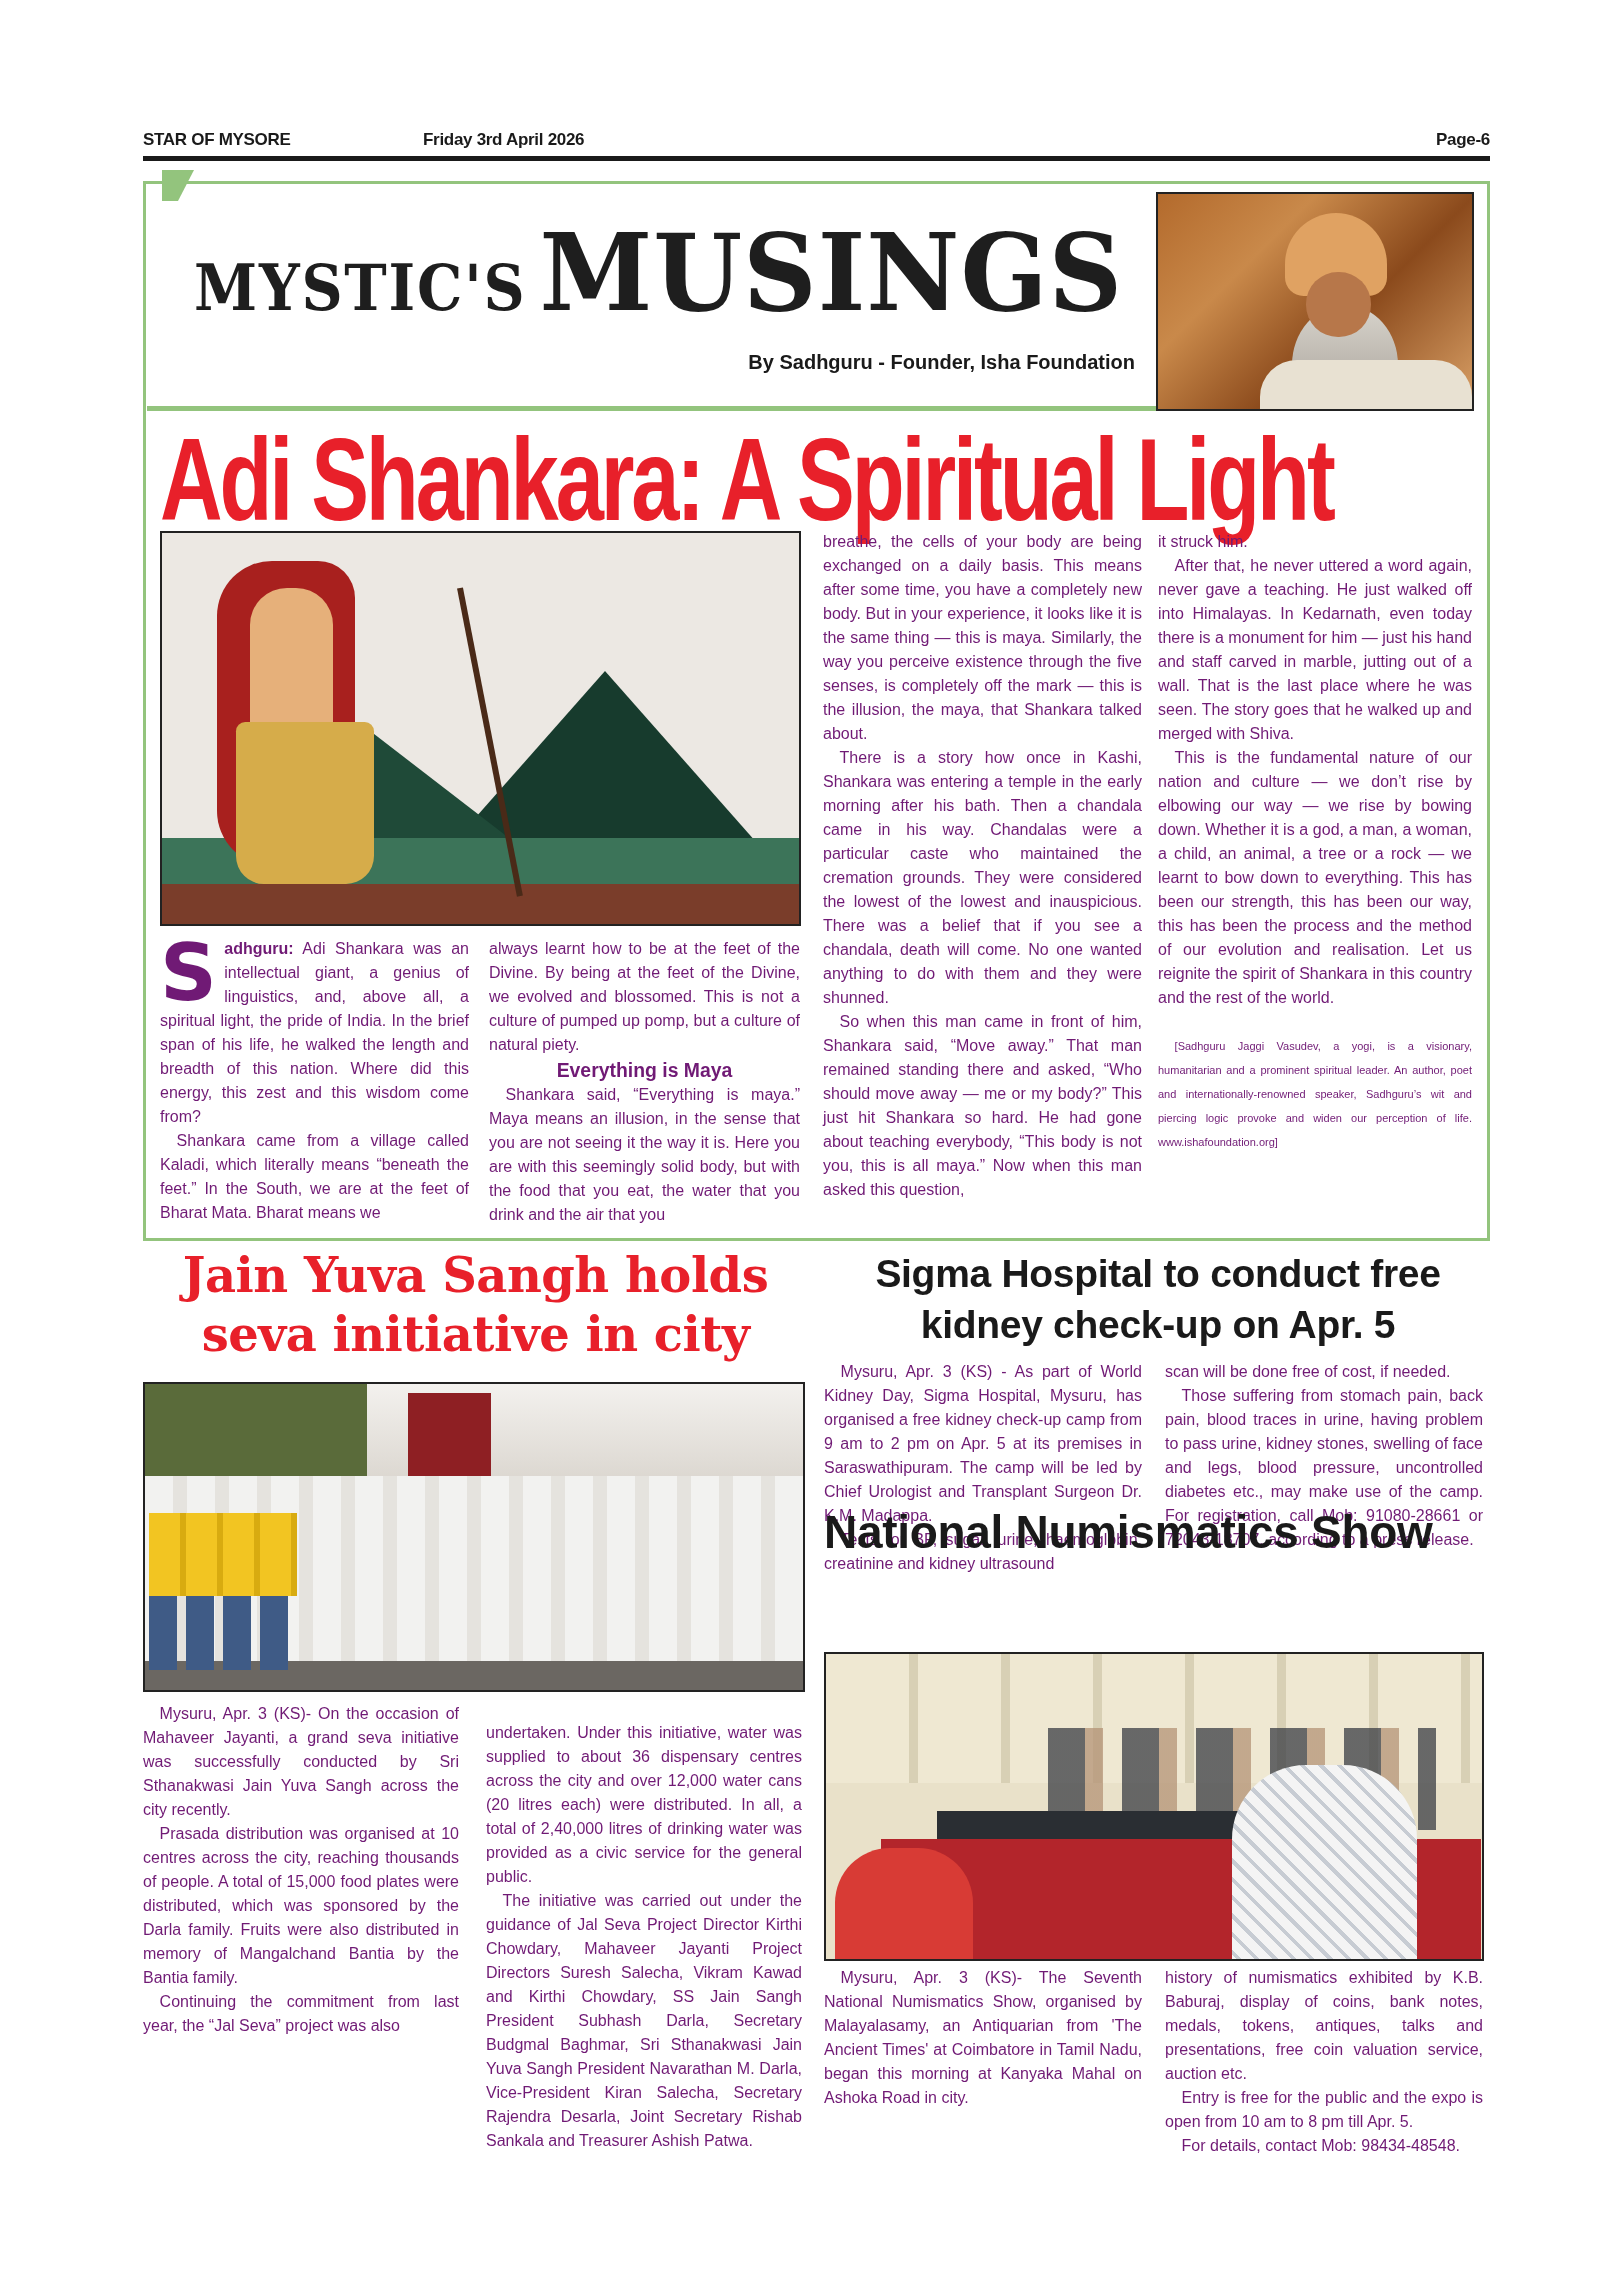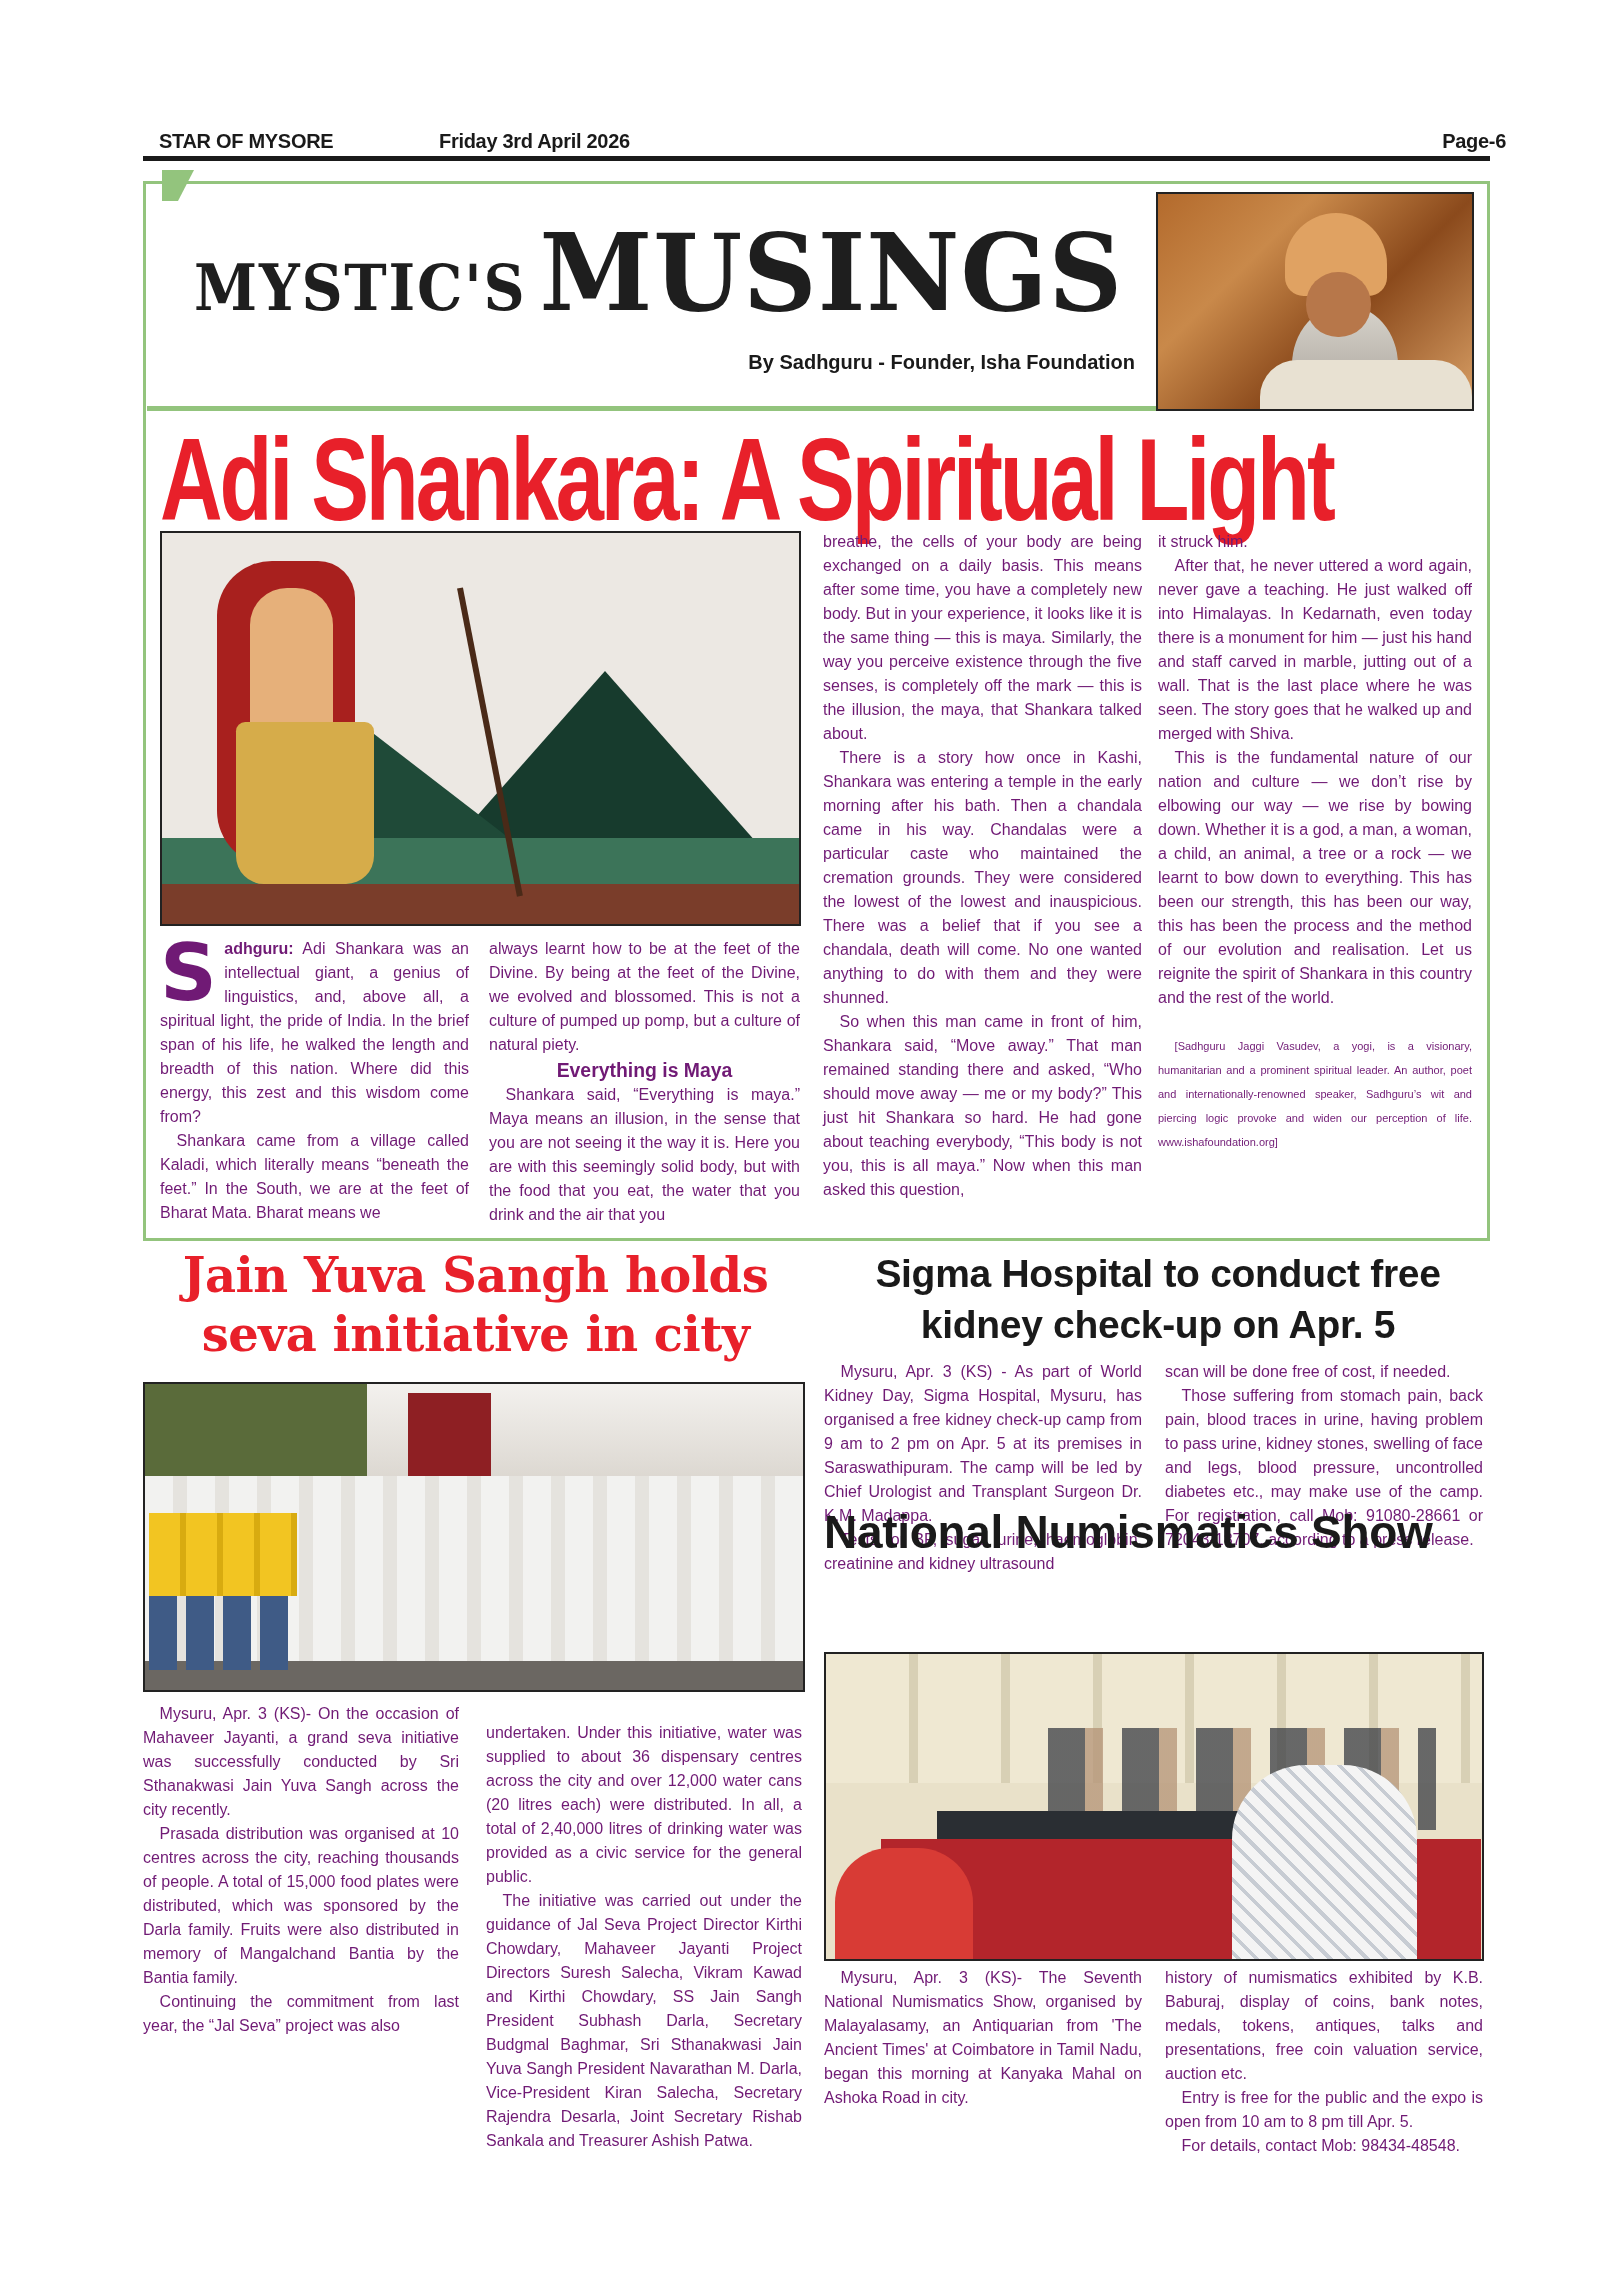--- a/index.html
+++ b/index.html
@@ -2,21 +2,21 @@
 <html style="font-size:14.8px"><head>
 <meta charset="utf-8">
 <style>
   * { box-sizing: border-box; margin: 0; padding: 0; }
   html, body { background: #ffffff; }
   body { width: 1619px; height: 2289px; position: relative; overflow: hidden; color: #1a1a1a; font-family: "Liberation Sans", sans-serif; }
 
   .abs { position: absolute; }
 
   
-  .run-head { left: 143px; top: 126px; width: 1347px; height: 37px; font-family: "Liberation Sans", sans-serif; font-weight: bold; font-size: 20px; letter-spacing: -0.3px; margin-left: 16px; }
+  .run-head { left: 143px; top: 126px; width: 1347px; height: 37px; font-family: "Liberation Sans", sans-serif; font-weight: bold; font-size: 17px; letter-spacing: -0.3px; }
   .run-head .paper { position: absolute; left: 0; top: 3.7px; }
   .run-head .date { position: absolute; left: 280px; top: 3.7px; }
   .run-head .page { position: absolute; right: 0; top: 3.7px; }
   .run-rule { left: 143px; top: 156px; width: 1347px; height: 4.6px; background: #1a1a1a; }
 
   
   .mystic-box { left: 143px; top: 181px; width: 1347px; height: 1060px; border: 3.7px solid #93c47d; }
   .corner-flag { left: 162px; top: 170px; width: 0; height: 0; border-left: 16.6px solid #93c47d; border-right: 16.6px solid transparent; border-top: 31px solid #93c47d; }
   .masthead-sep { left: 147px; top: 406px; width: 1029px; height: 4.6px; background: #93c47d; }
 

